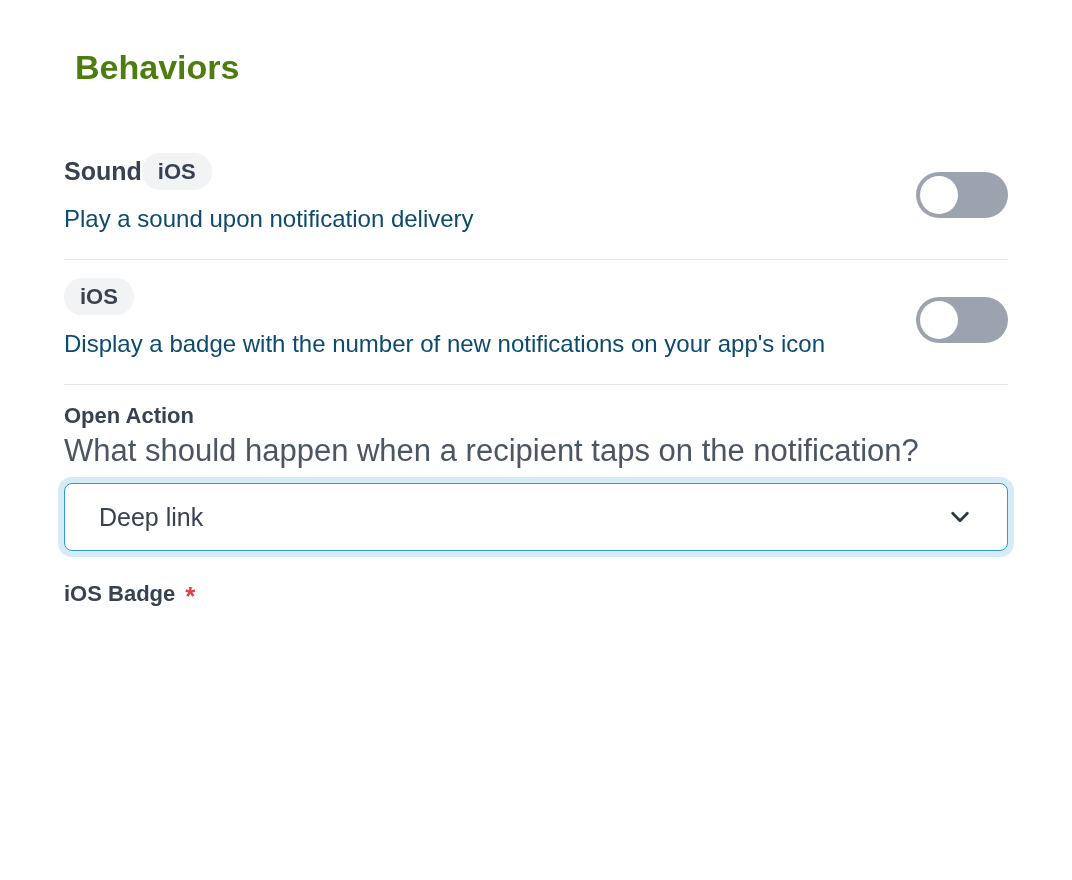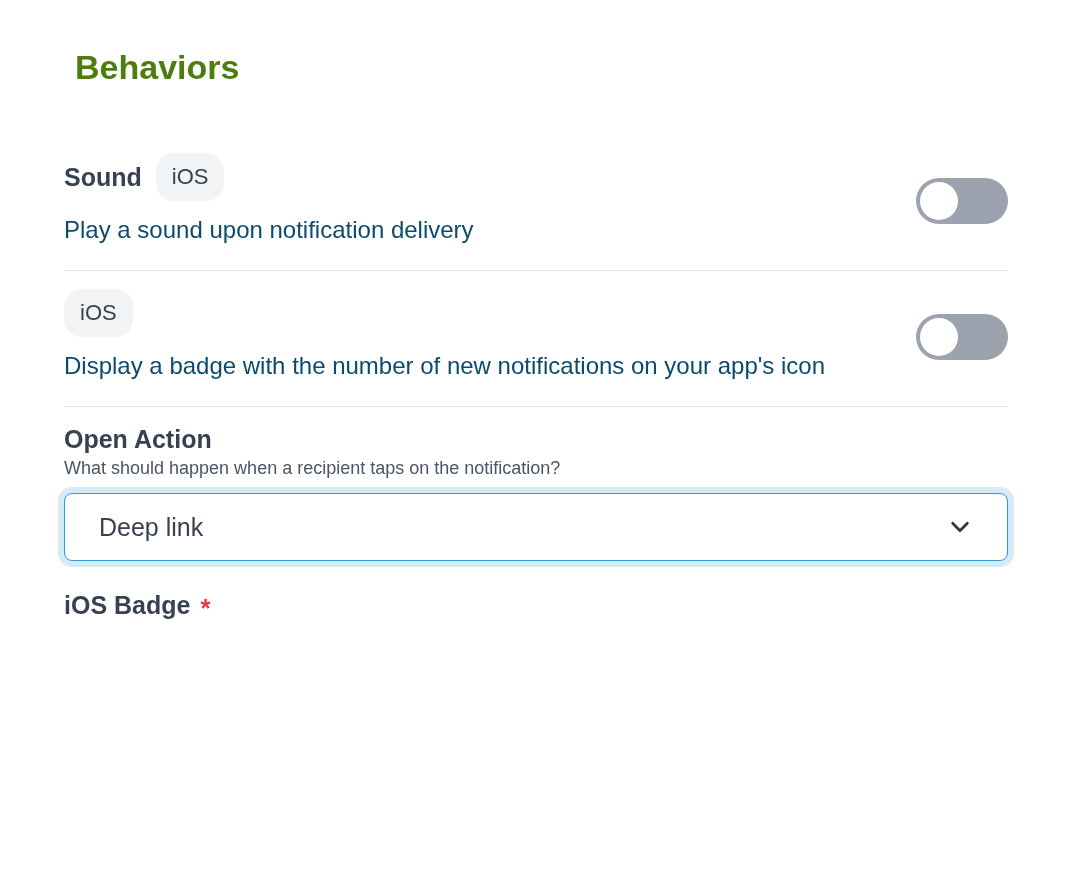--- a/index.html
+++ b/index.html
@@ -29,39 +29,38 @@
     padding: 18px 0 22px 0;
     border-bottom: 1px solid #e5e7eb;
   }
   .row:last-of-type { border-bottom: none; }
 
   .row-text { flex: 1; padding-right: 24px; }
 
   .row-label-line {
     display: flex;
     align-items: center;
-    gap: 14px;
     margin-bottom: 10px;
   }
   .row-label {
     font-size: 25px;
     font-weight: 600;
     color: #374151;
   }
   .platform-chip {
     display: inline-flex;
     align-items: center;
     justify-content: center;
-    height: 48px;
+    height: 37px;
     padding: 0 16px;
     border-radius: 18px;
     background: #f1f3f5;
     color: #374151;
     font-size: 22px;
-    font-weight: 400;
+    font-weight: 700;
   }
   .row-desc {
     font-size: 24px;
     line-height: 1.55;
     color: #0c4a6e;
     font-weight: 400;
   }
 
   
   .toggle {
@@ -79,27 +78,27 @@
     left: 4px;
     width: 38px;
     height: 38px;
     border-radius: 50%;
     background: #ffffff;
   }
 
   
   .field-block { padding-top: 18px; }
   .field-label {
-    font-size: 25px;
+    font-size: 22px;
     font-weight: 600;
     color: #374151;
     margin-bottom: 4px;
   }
   .field-help {
-    font-size: 18px;
+    font-size: 31px;
     color: #4b5563;
     margin-bottom: 14px;
   }
 
   .select-wrap {
     border: 1px solid #2f9bdb;
     border-radius: 8px;
     box-shadow: 0 0 0 6px #d5ebf7;
     height: 68px;
     display: flex;

